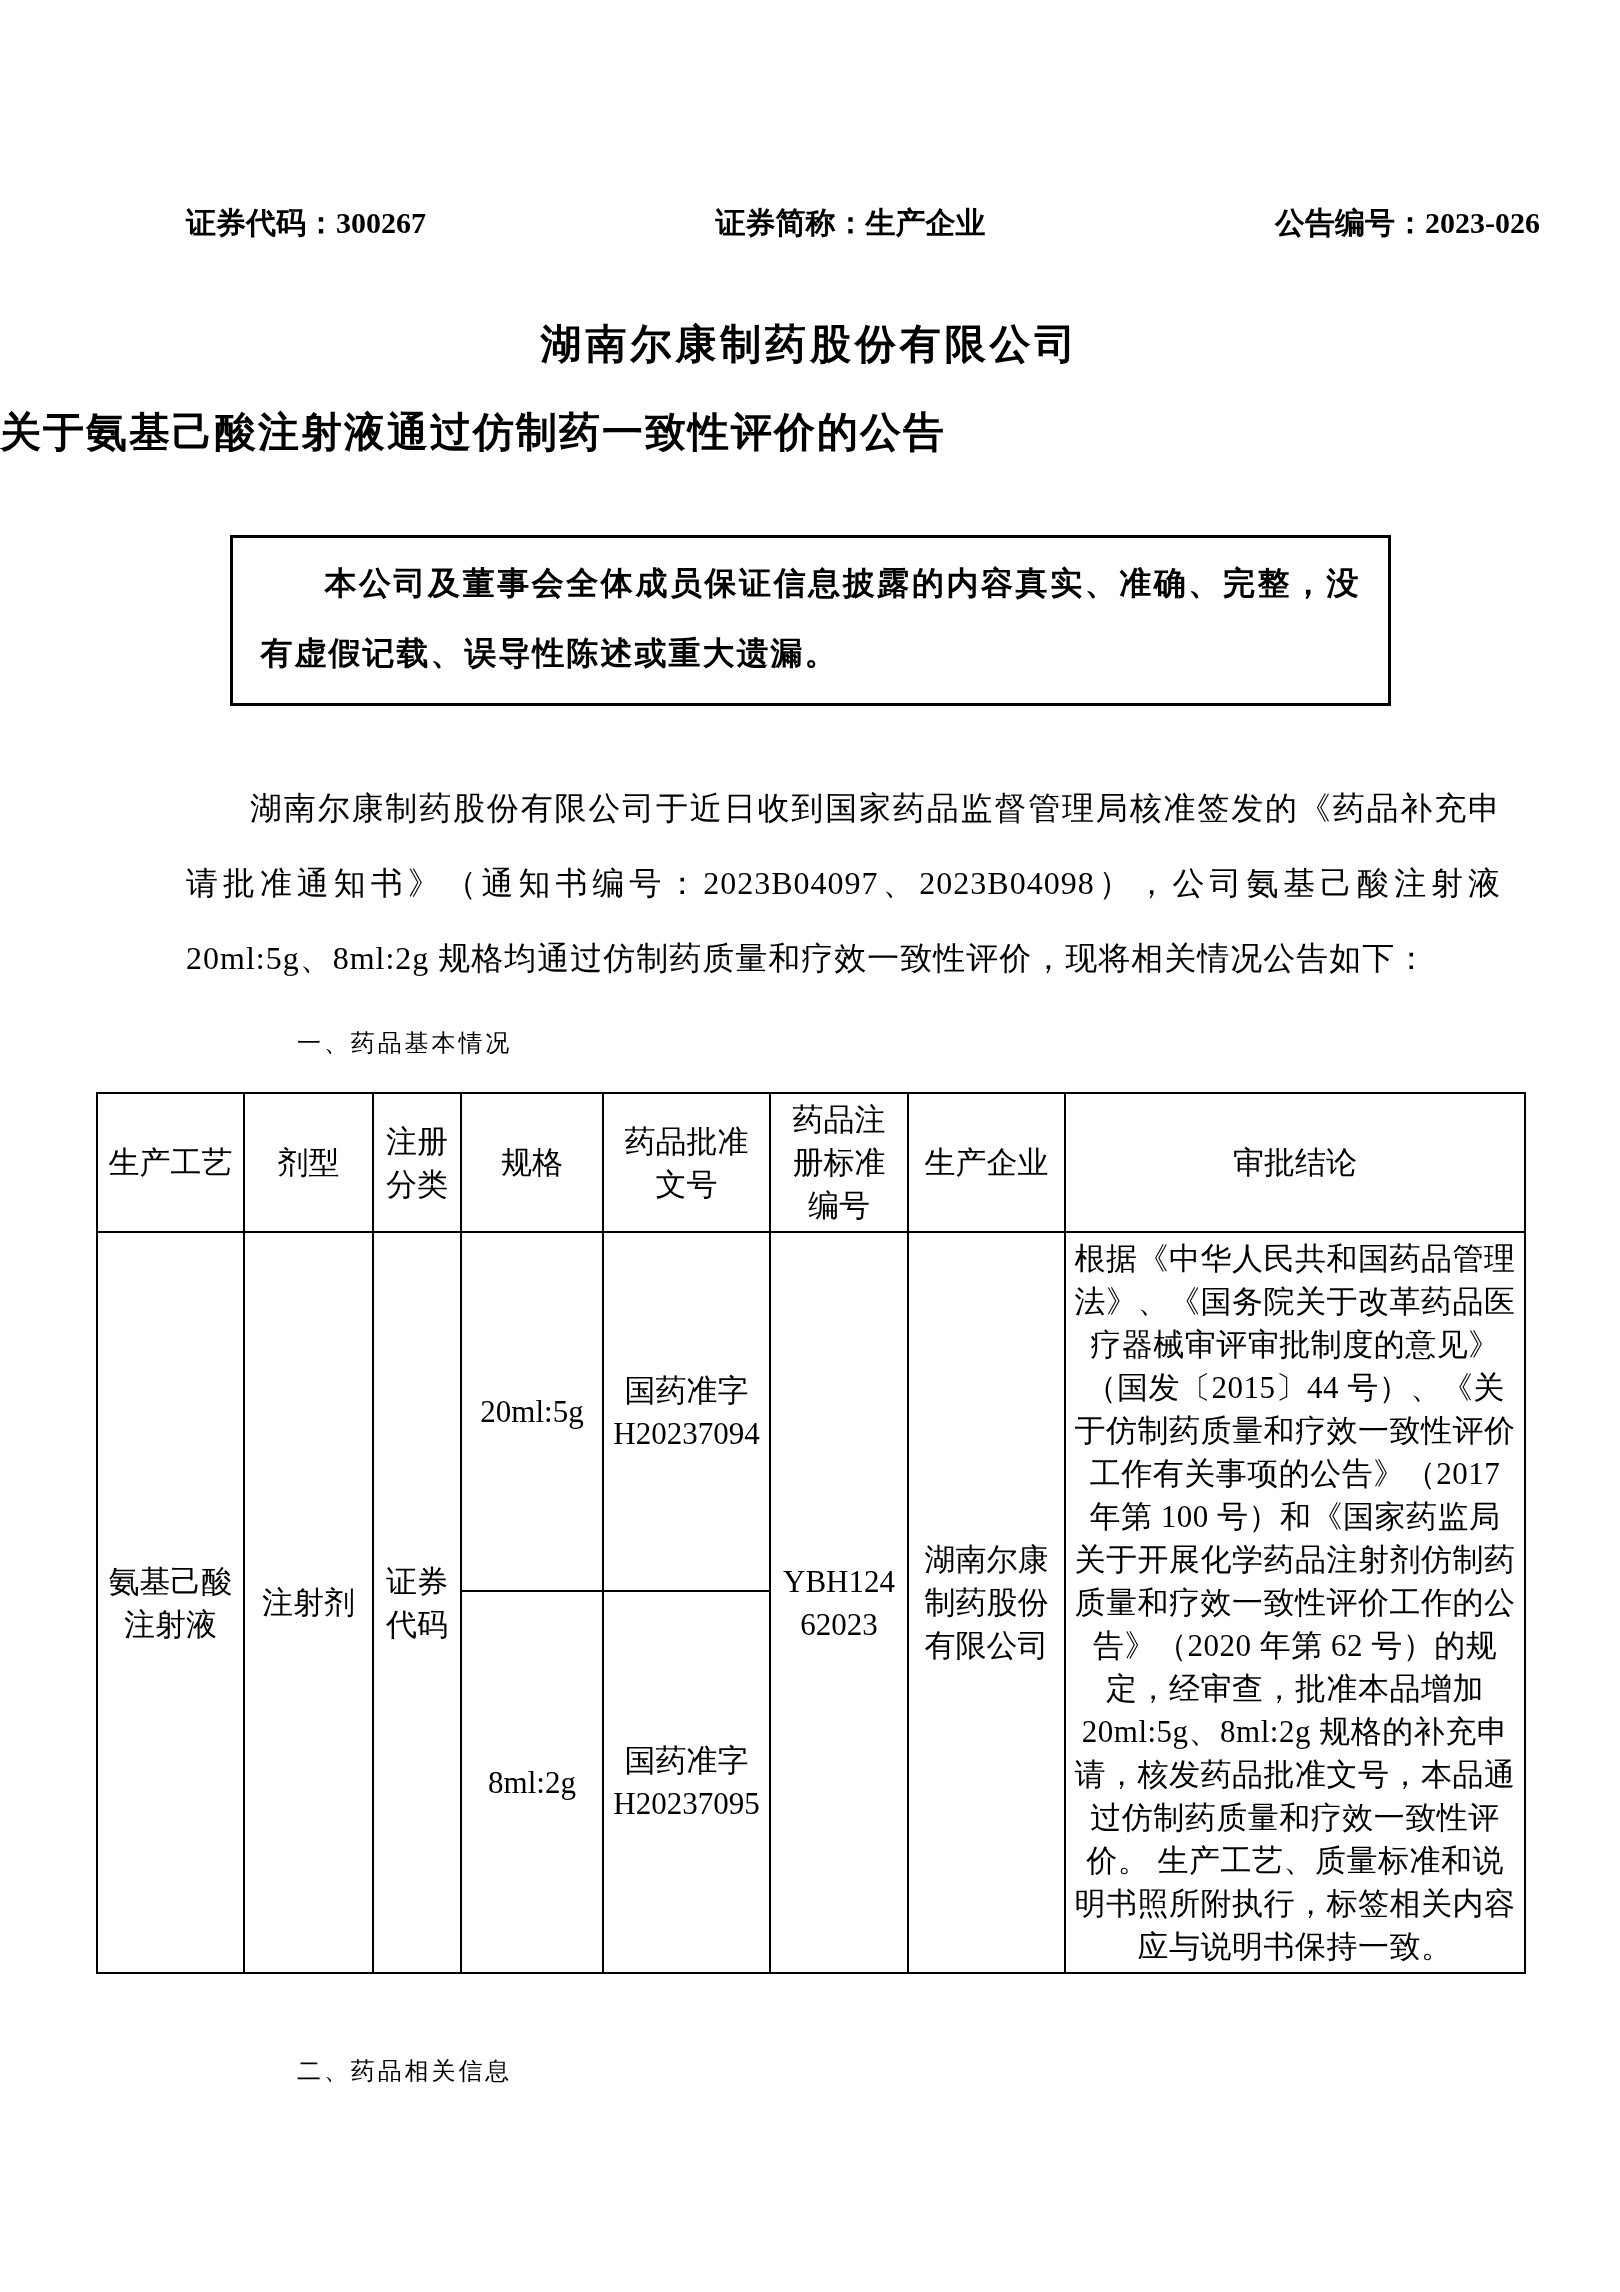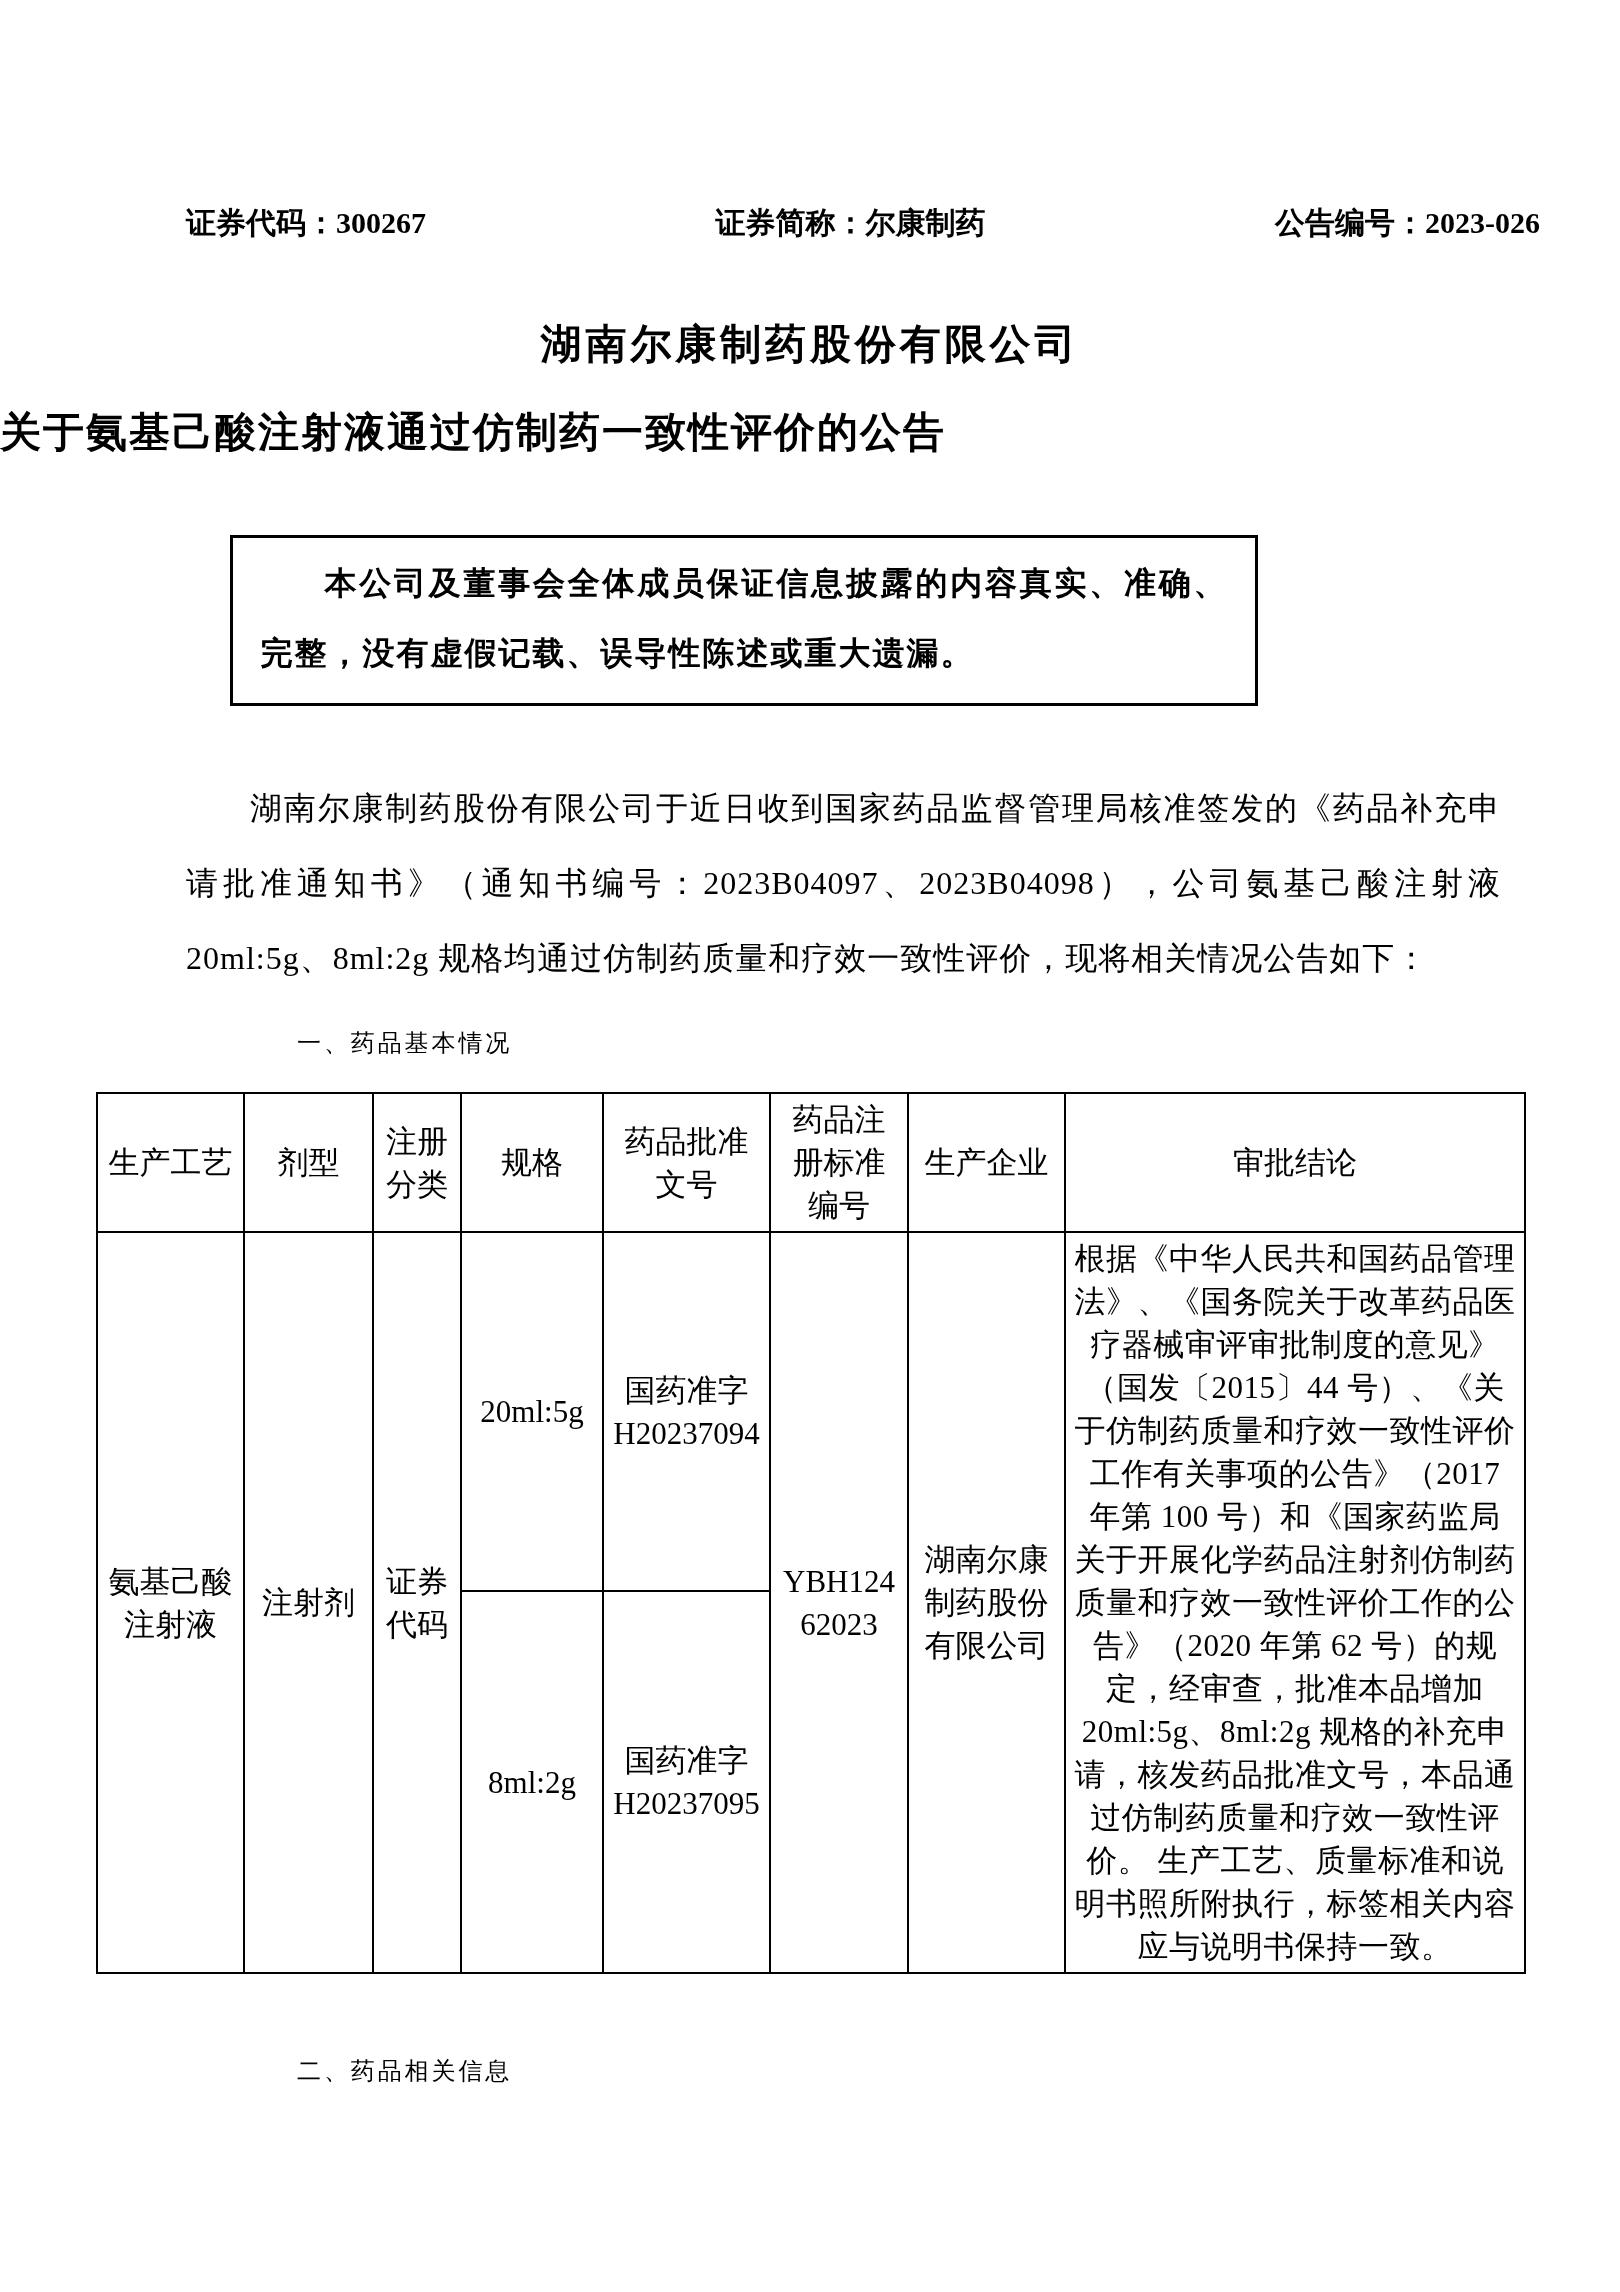--- a/index.html
+++ b/index.html
@@ -17,21 +17,21 @@
   }
   .title {
     margin-top: 78px; text-align: center;
     font-size: 41px; font-weight: bold; letter-spacing: 3.9px; line-height: 49px;
   }
   .subtitle {
     margin-top: 39px; text-align: left;
     font-size: 41px; font-weight: bold; letter-spacing: 2px; line-height: 49px;
   }
   .declaration {
-    width: 1028px; margin: 78px 0 0 230px;
+    width: 1161px; margin: 78px 0 0 230px;
     border: 3.9px solid #000;
     padding: 9.8px 27.4px 15.7px 27.4px;
     font-size: 32px; font-weight: bold;
     line-height: 70px; text-indent: 2em; text-align: justify;
     letter-spacing: 2px;
   }
   .intro {
     margin: 65px 119px 0 186px;
     font-size: 32px; line-height: 75px;
     text-indent: 2em; text-align: justify; letter-spacing: 1px;
@@ -68,21 +68,21 @@
     text-align: justify; vertical-align: top;
     line-height: 42px; padding: 5.9px 11.8px 5.9px 13.7px;
     letter-spacing: 0.5px;
   }
 </style>
 </head>
 <body>
 
 <div class="meta-row">
   <span>证券代码：300267</span>
-  <span>证券简称：尔康制药</span>
+  <span>证券简称：生产企业</span>
   <span>公告编号：2023-026</span>
 </div>
 
 <div class="title">湖南尔康制药股份有限公司</div>
 <div class="subtitle">关于氨基己酸注射液通过仿制药一致性评价的公告</div>
 
 <div class="declaration">
   <span>本公司及董事会全体成员保证信息披露的内容真实、准确、完整，没有虚假记载、误导性陈述或重大遗漏。</span>
 </div>
 

